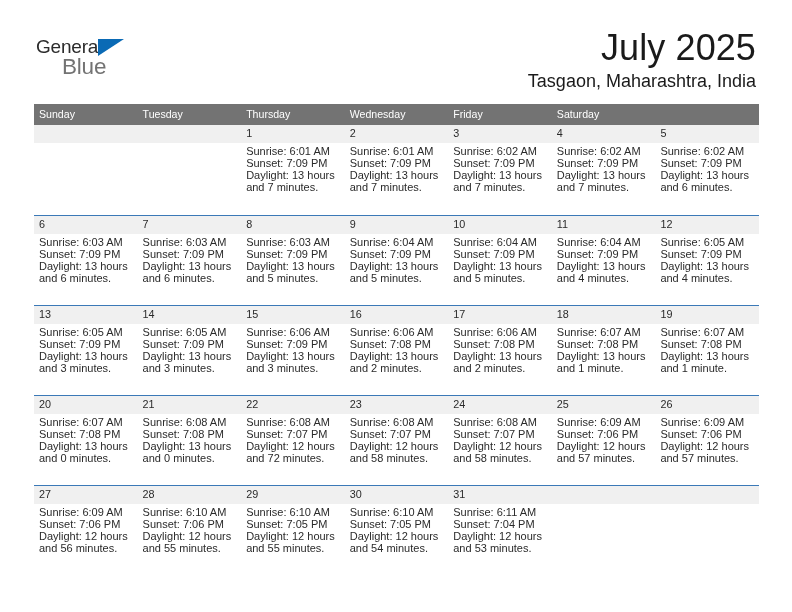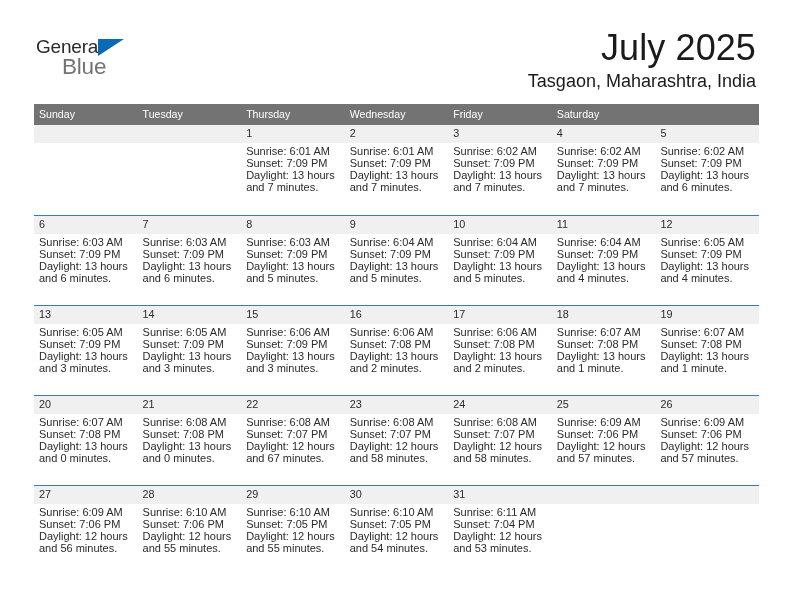--- a/index.html
+++ b/index.html
@@ -392,21 +392,21 @@
             <div>Daylight: 13 hours</div>
             <div>and 0 minutes.</div>
           </div>
         </div>
         <div class="cell">
           <div class="daynum">22</div>
           <div class="info">
             <div>Sunrise: 6:08 AM</div>
             <div>Sunset: 7:07 PM</div>
             <div>Daylight: 12 hours</div>
-            <div>and 67 minutes.</div>
+            <div>and 72 minutes.</div>
           </div>
         </div>
         <div class="cell">
           <div class="daynum">23</div>
           <div class="info">
             <div>Sunrise: 6:08 AM</div>
             <div>Sunset: 7:07 PM</div>
             <div>Daylight: 12 hours</div>
             <div>and 58 minutes.</div>
           </div>

